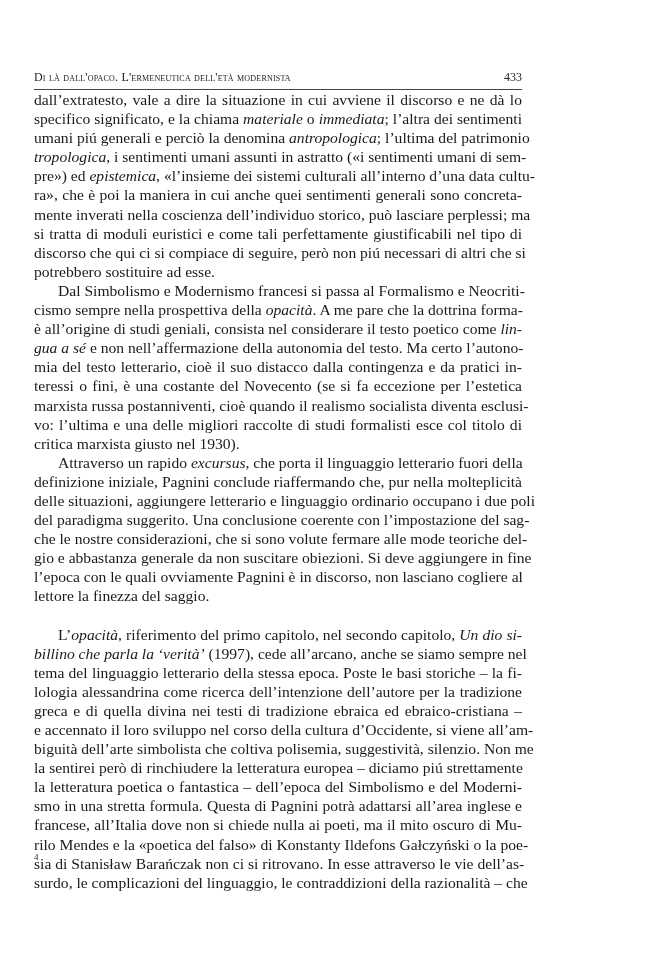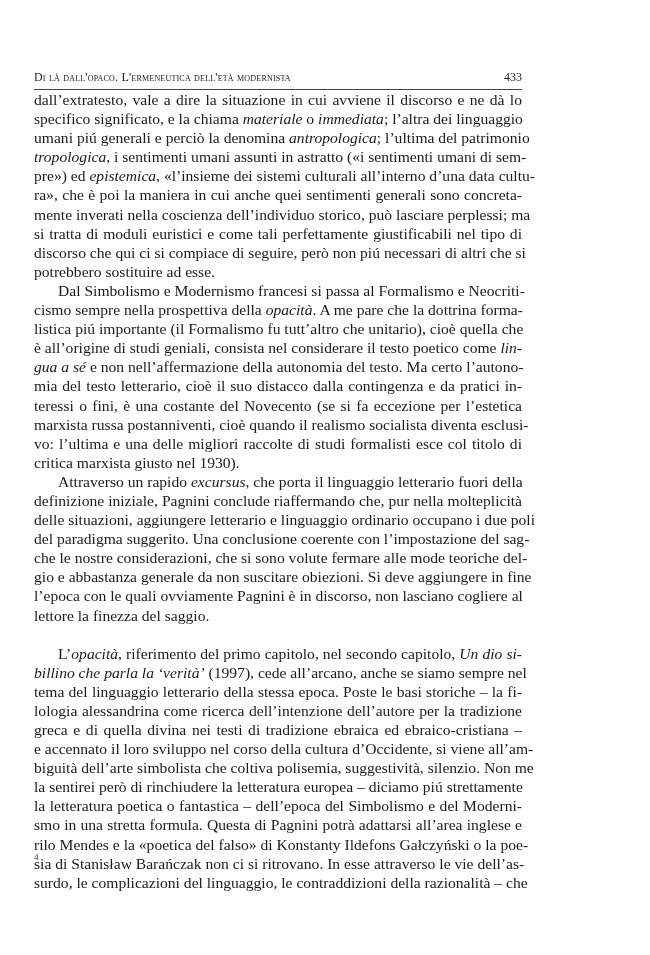--- a/index.html
+++ b/index.html
@@ -83,34 +83,33 @@
 <body>
 
 <div class="page">
   <div class="running-head">
     <span class="title">Di là dall'opaco. L'ermeneutica dell'età modernista</span>
     <span class="folio">433</span>
   </div>
   <div class="body-text" id="body-text">
       <div class="paragraph">
         <span class="line"><span>dall’extratesto, vale a dire la situazione in cui avviene il discorso e ne dà lo</span></span>
-        <span class="line"><span>specifico significato, e la chiama </span><em>materiale</em><span> o </span><em>immediata</em><span>; l’altra dei linguaggio</span></span>
+        <span class="line"><span>specifico significato, e la chiama </span><em>materiale</em><span> o </span><em>immediata</em><span>; l’altra dei sentimenti</span></span>
         <span class="line"><span>umani piú generali e perciò la denomina </span><em>antropologica</em><span>; l’ultima del patrimonio</span></span>
         <span class="line"><em>tropologica</em><span>, i sentimenti umani assunti in astratto («i sentimenti umani di sem-</span></span>
         <span class="line"><span>pre») ed </span><em>epistemica</em><span>, «l’insieme dei sistemi culturali all’interno d’una data cultu-</span></span>
         <span class="line"><span>ra», che è poi la maniera in cui anche quei sentimenti generali sono concreta-</span></span>
         <span class="line"><span>mente inverati nella coscienza dell’individuo storico, può lasciare perplessi; ma</span></span>
         <span class="line"><span>si tratta di moduli euristici e come tali perfettamente giustificabili nel tipo di</span></span>
         <span class="line"><span>discorso che qui ci si compiace di seguire, però non piú necessari di altri che si</span></span>
         <span class="line last"><span>potrebbero sostituire ad esse.</span></span>
       </div>
       <div class="paragraph">
         <span class="line indent"><span>Dal Simbolismo e Modernismo francesi si passa al Formalismo e Neocriti-</span></span>
         <span class="line"><span>cismo sempre nella prospettiva della </span><em>opacità</em><span>. A me pare che la dottrina forma-</span></span>
-        <span class="line"><span>listica piú importante (il Formalismo fu tutt’altro che unitario), cioè quella che</span></span>
         <span class="line"><span>è all’origine di studi geniali, consista nel considerare il testo poetico come </span><em>lin-</em></span>
         <span class="line"><em>gua a sé</em><span> e non nell’affermazione della autonomia del testo. Ma certo l’autono-</span></span>
         <span class="line"><span>mia del testo letterario, cioè il suo distacco dalla contingenza e da pratici in-</span></span>
         <span class="line"><span>teressi o fini, è una costante del Novecento (se si fa eccezione per l’estetica</span></span>
         <span class="line"><span>marxista russa postanniventi, cioè quando il realismo socialista diventa esclusi-</span></span>
         <span class="line"><span>vo: l’ultima e una delle migliori raccolte di studi formalisti esce col titolo di</span></span>
         <span class="line last"><span>critica marxista giusto nel 1930).</span></span>
       </div>
       <div class="paragraph">
         <span class="line indent"><span>Attraverso un rapido </span><em>excursus</em><span>, che porta il linguaggio letterario fuori della</span></span>
@@ -127,20 +126,21 @@
         <span class="line indent"><span>L’</span><em>opacità</em><span>, riferimento del primo capitolo, nel secondo capitolo, </span><em>Un dio si-</em></span>
         <span class="line"><em>billino che parla la ‘verità’</em><span> (1997), cede all’arcano, anche se siamo sempre nel</span></span>
         <span class="line"><span>tema del linguaggio letterario della stessa epoca. Poste le basi storiche – la fi-</span></span>
         <span class="line"><span>lologia alessandrina come ricerca dell’intenzione dell’autore per la tradizione</span></span>
         <span class="line"><span>greca e di quella divina nei testi di tradizione ebraica ed ebraico-cristiana –</span></span>
         <span class="line"><span>e accennato il loro sviluppo nel corso della cultura d’Occidente, si viene all’am-</span></span>
         <span class="line"><span>biguità dell’arte simbolista che coltiva polisemia, suggestività, silenzio. Non me</span></span>
         <span class="line"><span>la sentirei però di rinchiudere la letteratura europea – diciamo piú strettamente</span></span>
         <span class="line"><span>la letteratura poetica o fantastica – dell’epoca del Simbolismo e del Moderni-</span></span>
         <span class="line"><span>smo in una stretta formula. Questa di Pagnini potrà adattarsi all’area inglese e</span></span>
+        <span class="line"><span>francese, all’Italia dove non si chiede nulla ai poeti, ma il mito oscuro di Mu-</span></span>
         <span class="line"><span>rilo Mendes e la «poetica del falso» di Konstanty Ildefons Gałczyński o la poe-</span></span>
         <span class="line"><span>sia di Stanisław Barańczak non ci si ritrovano. In esse attraverso le vie dell’as-</span></span>
         <span class="line"><span>surdo, le complicazioni del linguaggio, le contraddizioni della razionalità – che</span></span>
       </div>
     </div>
 </div>
 
 <div class="footer-mark">4</div>
 
 </body></html>

